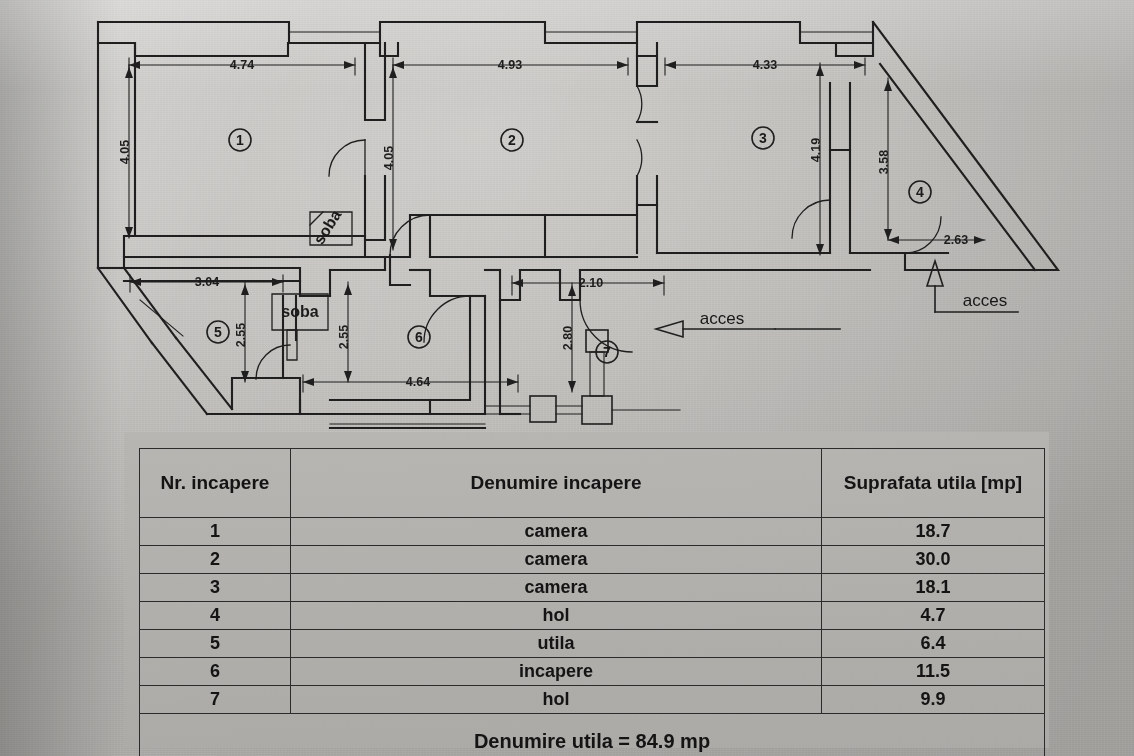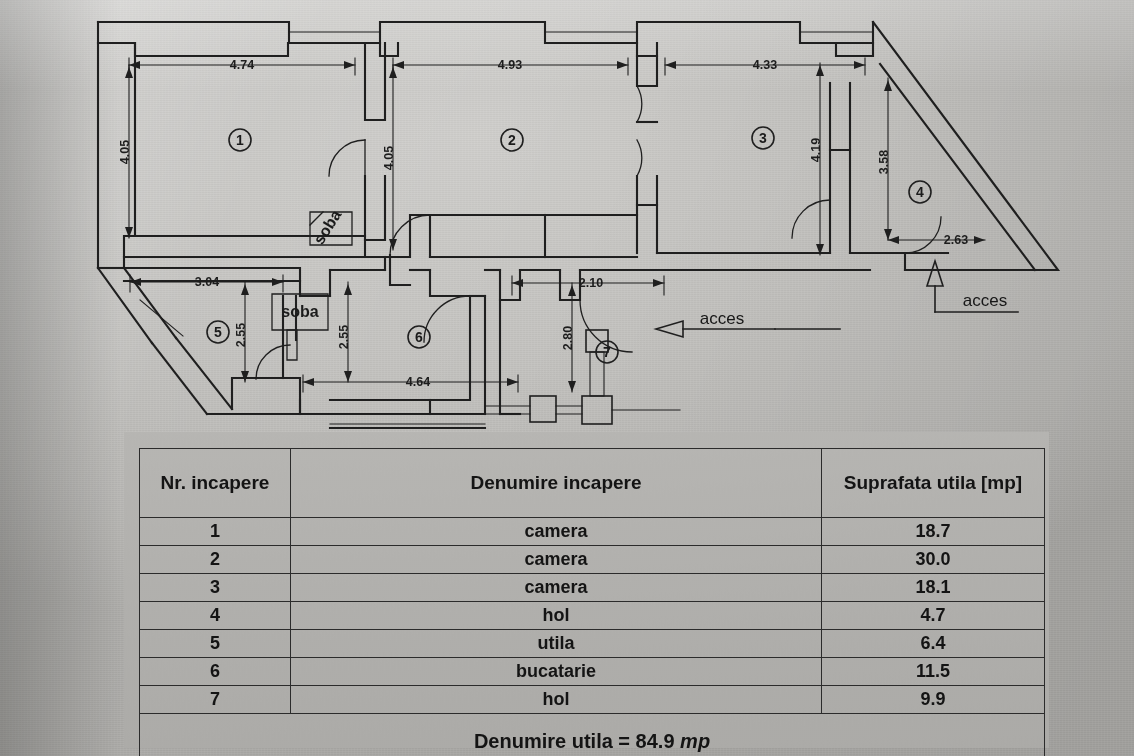--- a/index.html
+++ b/index.html
@@ -54,21 +54,21 @@
     text-align:center;
     font-weight:bold;
     background:transparent;
   }
   thead th{height:66px;font-size:19px;margin-top:13px;}
   tbody td{height:25px;font-size:18px;}
   tfoot td{height:52px;font-size:20px;}
   .c1{width:148px;}
   .c2{width:528px;}
   .c3{width:220px;}
-  .mpbold{font-weight:bold;font-style:italic;}
+  .mpbold{font-weight:bold;}
 </style>
 </head>
 <body>
 
 <div id="page"></div>
 <div id="grain"></div>
 <div id="shadeL"></div>
 <div id="shadeTop"></div>
 
 <svg width="1134" height="440" viewBox="0 0 1134 440">
@@ -355,21 +355,21 @@
           <td class="c2">hol</td>
           <td class="c3">4.7</td>
         </tr>
         <tr>
           <td class="c1">5</td>
           <td class="c2">utila</td>
           <td class="c3">6.4</td>
         </tr>
         <tr>
           <td class="c1">6</td>
-          <td class="c2">bucatarie</td>
+          <td class="c2">incapere</td>
           <td class="c3">11.5</td>
         </tr>
         <tr>
           <td class="c1">7</td>
           <td class="c2">hol</td>
           <td class="c3">9.9</td>
         </tr>
       </tbody>
       <tfoot>
         <tr>

